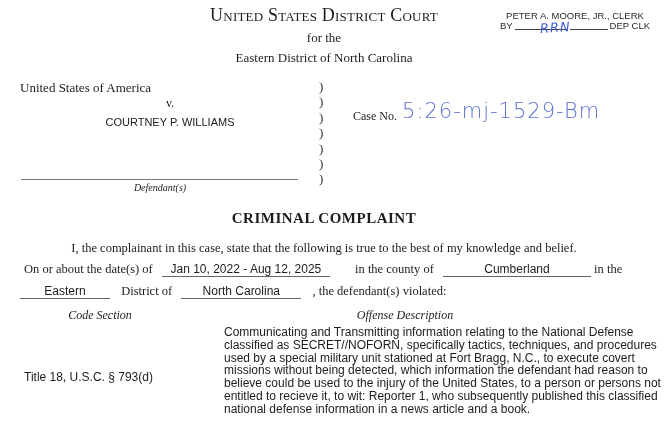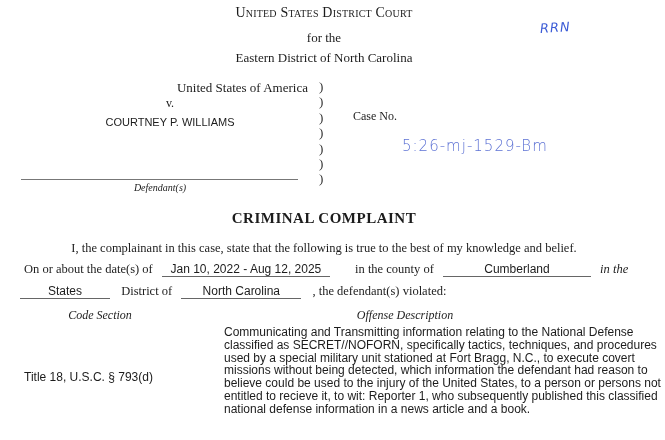--- a/index.html
+++ b/index.html
@@ -14,21 +14,21 @@
       overflow: hidden;
       color: #1c1c1c;
       font-family: "Liberation Serif", serif;
     }
     .abs { position: absolute; white-space: nowrap; }
 
     
     .court-title {
       left: 0; width: 648px; top: 5px;
       text-align: center;
-      font-size: 14px;
+      font-size: 18px;
       letter-spacing: 0.2px;
       font-variant: small-caps;
     }
     .for-the {
       left: 0; width: 648px; top: 30px;
       text-align: center; font-size: 13px;
     }
     .district {
       left: 0; width: 648px; top: 50px;
       text-align: center; font-size: 13px;
@@ -46,22 +46,22 @@
     .stamp .blank { display: inline-block; border-bottom: 1px solid #444; height: 8px; }
     .stamp .sig {
       position: absolute; left: 40px; top: 12px;
       font-family: "DejaVu Sans", sans-serif;
       font-size: 13px; color: #3b5bd6; font-style: italic;
       letter-spacing: 1px; transform: rotate(-4deg);
     }
 
     
     .plaintiff {
-      left: 8px; width: 300px; top: 80px;
-      text-align: right; font-size: 13px;
+      left: 20px; width: 300px; top: 80px;
+      text-align: left; font-size: 13px;
     }
     .versus {
       left: 20px; width: 300px; top: 96px;
       text-align: center; font-size: 12px;
     }
     .defendant-name {
       left: 20px; width: 300px; top: 116px;
       text-align: center; font-size: 11px;
       font-family: "Liberation Sans", sans-serif;
     }
@@ -78,24 +78,23 @@
       font-size: 13px; line-height: 15.4px; color: #333;
       white-space: pre;
     }
 
     .case-label {
       left: 353px; top: 109px; font-size: 12px;
     }
     .case-number {
       left: 402px; top: 99px;
       font-family: "DejaVu Sans", sans-serif;
-      font-size: 15px; color: #5d72d4;
+      font-size: 21px; color: #5d72d4;
       letter-spacing: 1px;
       font-weight: 300;
-      margin-top: 38px;
     }
 
     
     .complaint-title {
       left: 0; width: 648px; top: 210px;
       text-align: center; font-size: 15px; font-weight: bold;
       letter-spacing: 0.5px;
     }
     .statement {
       left: 0; width: 648px; top: 241px;
@@ -132,20 +131,27 @@
     }
   </style>
 </head>
 <body>
 
 <div class="abs court-title">United States District Court</div>
 <div class="abs for-the">for the</div>
 <div class="abs district">Eastern District of North Carolina</div>
 
 <div class="abs stamp">
+  <div class="l1">PETER A. MOORE, JR., CLERK</div>
+  <div class="l3">
+    <span>BY</span>
+    <span class="blank" style="width:58px;"></span>
+    <span class="blank" style="width:40px;"></span>
+    <span>DEP CLK</span>
+  </div>
   <span class="sig">RRN</span>
 </div>
 
 <div class="abs plaintiff">United States of America</div>
 <div class="abs versus">v.</div>
 <div class="abs defendant-name">COURTNEY P. WILLIAMS</div>
 <div class="abs defendant-line"></div>
 <div class="abs defendant-label">Defendant(s)</div>
 <div class="abs parens">)
 )
@@ -159,25 +165,25 @@
 <div class="abs case-number">5:26-mj-1529-Bm</div>
 
 <div class="abs complaint-title">CRIMINAL COMPLAINT</div>
 <div class="abs statement">I, the complainant in this case, state that the following is true to the best of my knowledge and belief.</div>
 
 <div class="abs row1">
   <span>On or about the date(s) of</span>
   <span class="fill" style="width:168px; margin-left:6px;">Jan 10, 2022 - Aug 12, 2025</span>
   <span style="margin-left:22px;text-align:center;">in the county of</span>
   <span class="fill" style="width:148px; margin-left:6px;">Cumberland</span>
-  <span style="margin-left:6px;font-style:italic;">in the</span>
+  <span style="">in the</span>
 </div>
 
 <div class="abs row2">
-  <span class="fill" style="width:90px;">States</span>
+  <span class="fill" style="width:90px;">Eastern</span>
   <span style="margin-left:8px;">District of</span>
   <span class="fill" style="width:120px; margin-left:6px;">North Carolina</span>
   <span style="margin-left:8px;">, the defendant(s) violated:</span>
 </div>
 
 <div class="abs col-head code-head">Code Section</div>
 <div class="abs col-head offense-head">Offense Description</div>
 <div class="abs code-section">Title 18, U.S.C. § 793(d)</div>
 <div class="abs offense-desc">Communicating and Transmitting information relating to the National Defense classified as SECRET//NOFORN, specifically tactics, techniques, and procedures used by a special military unit stationed at Fort Bragg, N.C., to execute covert missions without being detected, which information the defendant had reason to believe could be used to the injury of the United States, to a person or persons not entitled to recieve it, to wit: Reporter 1, who subsequently published this classified national defense information in a news article and a book.</div>
 

